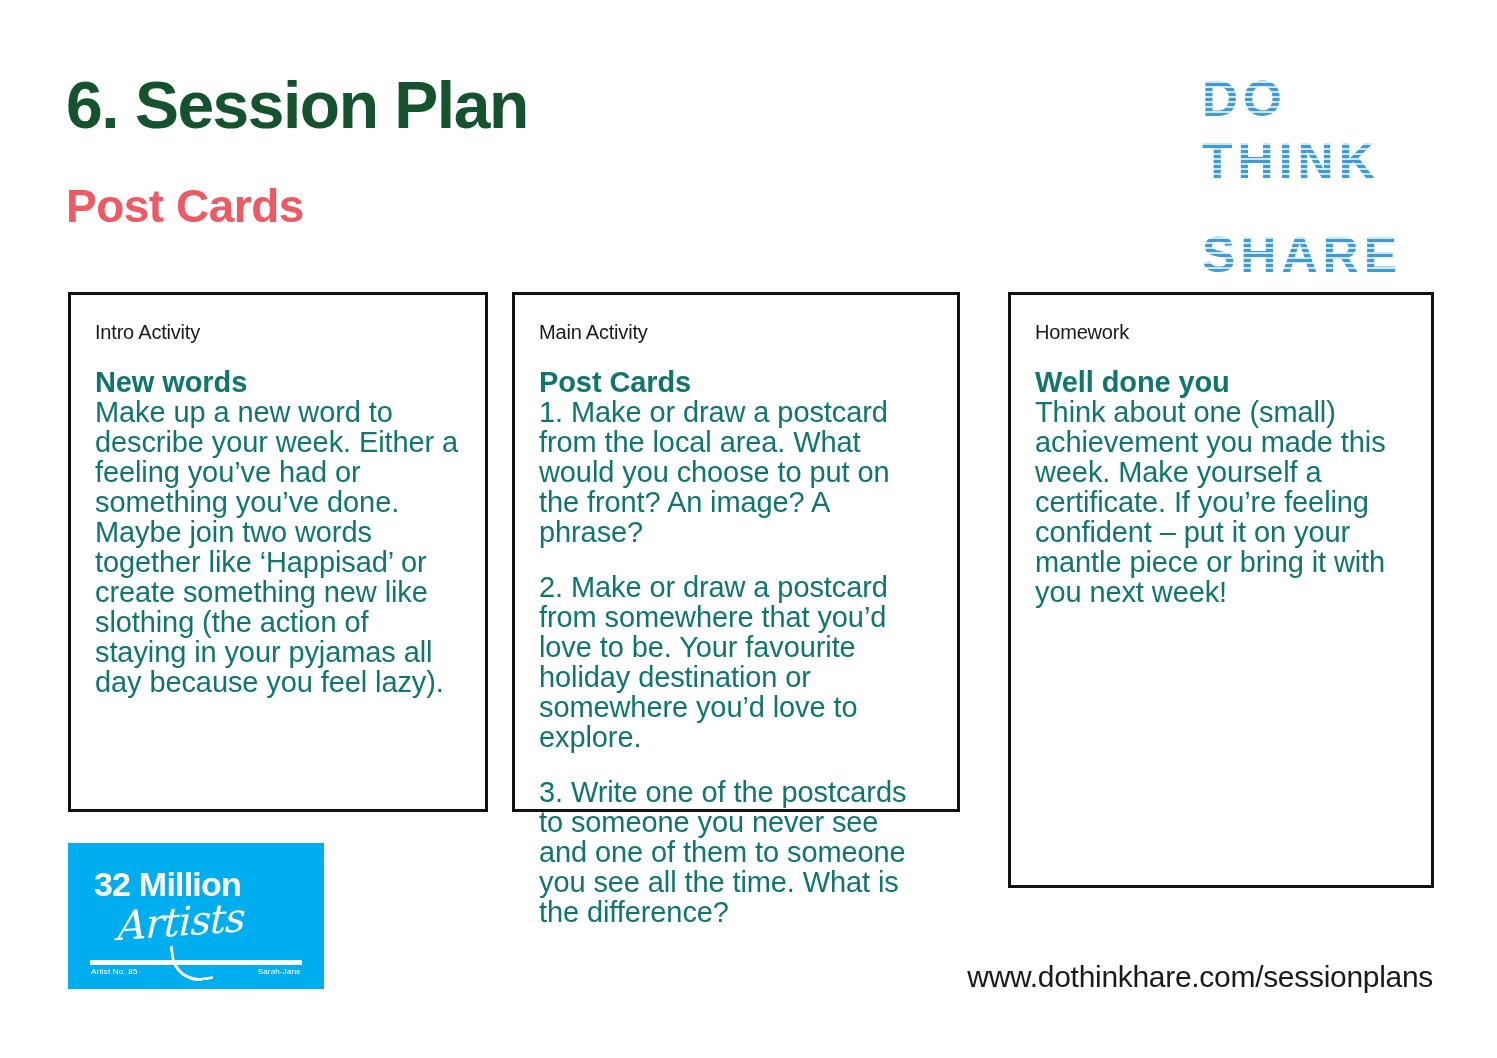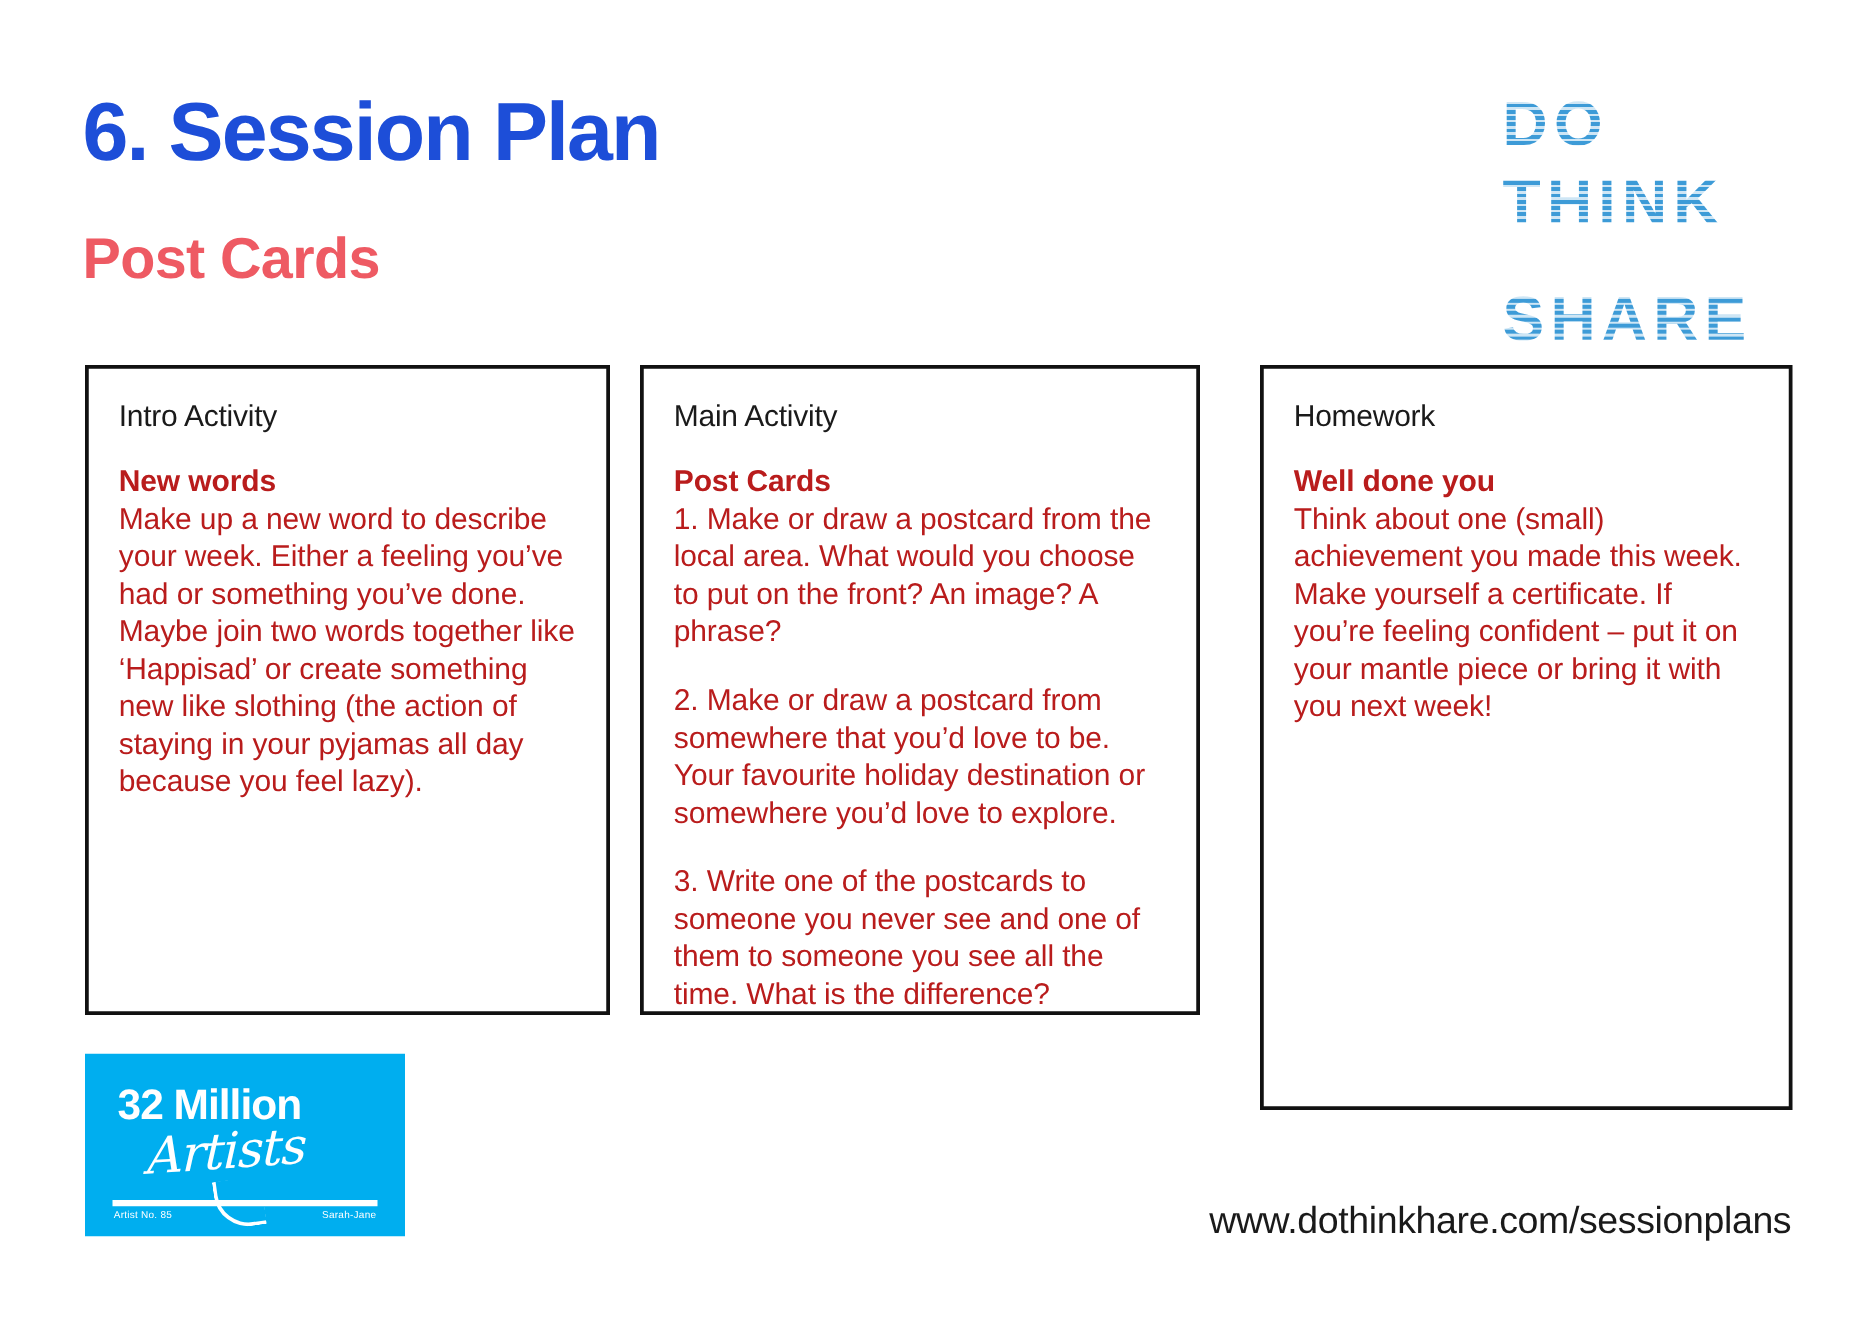--- a/index.html
+++ b/index.html
@@ -18,21 +18,21 @@
 
   
   #page-title {
     position: absolute;
     left: 66px;
     top: 72px;
     font-size: 66px;
     font-weight: bold;
     letter-spacing: -1.5px;
     line-height: 1;
-    color: #1d4ed8;
+    color: #14532d;
     white-space: nowrap;
   }
   #page-subtitle {
     position: absolute;
     left: 66px;
     top: 183px;
     font-size: 46px;
     font-weight: bold;
     letter-spacing: -0.5px;
     line-height: 1;
@@ -81,31 +81,31 @@
     border: 3px solid #111111;
     box-sizing: border-box;
     background: #ffffff;
     padding: 26px 24px 20px 24px;
   }
   #box-intro    { left: 68px;   width: 420px; height: 520px; }
   #box-main     { left: 512px;  width: 448px; height: 520px; }
   #box-homework { left: 1008px; width: 426px; height: 596px; }
 
   .box-title {
-    font-size: 24px;
+    font-size: 20px;
     font-weight: normal;
     line-height: 1.1;
     color: #1a1a1a;
     margin: 0 0 24px 0;
     letter-spacing: -0.2px;
   }
   .box-body {
-    font-size: 24px;
+    font-size: 29px;
     line-height: 30px;
-    color: #b91c1c;
+    color: #0f766e;
     letter-spacing: -0.1px;
   }
   .box-body .lead {
     font-weight: bold;
     display: block;
   }
   .box-body p {
     margin: 0;
   }
   .box-body p + p {

